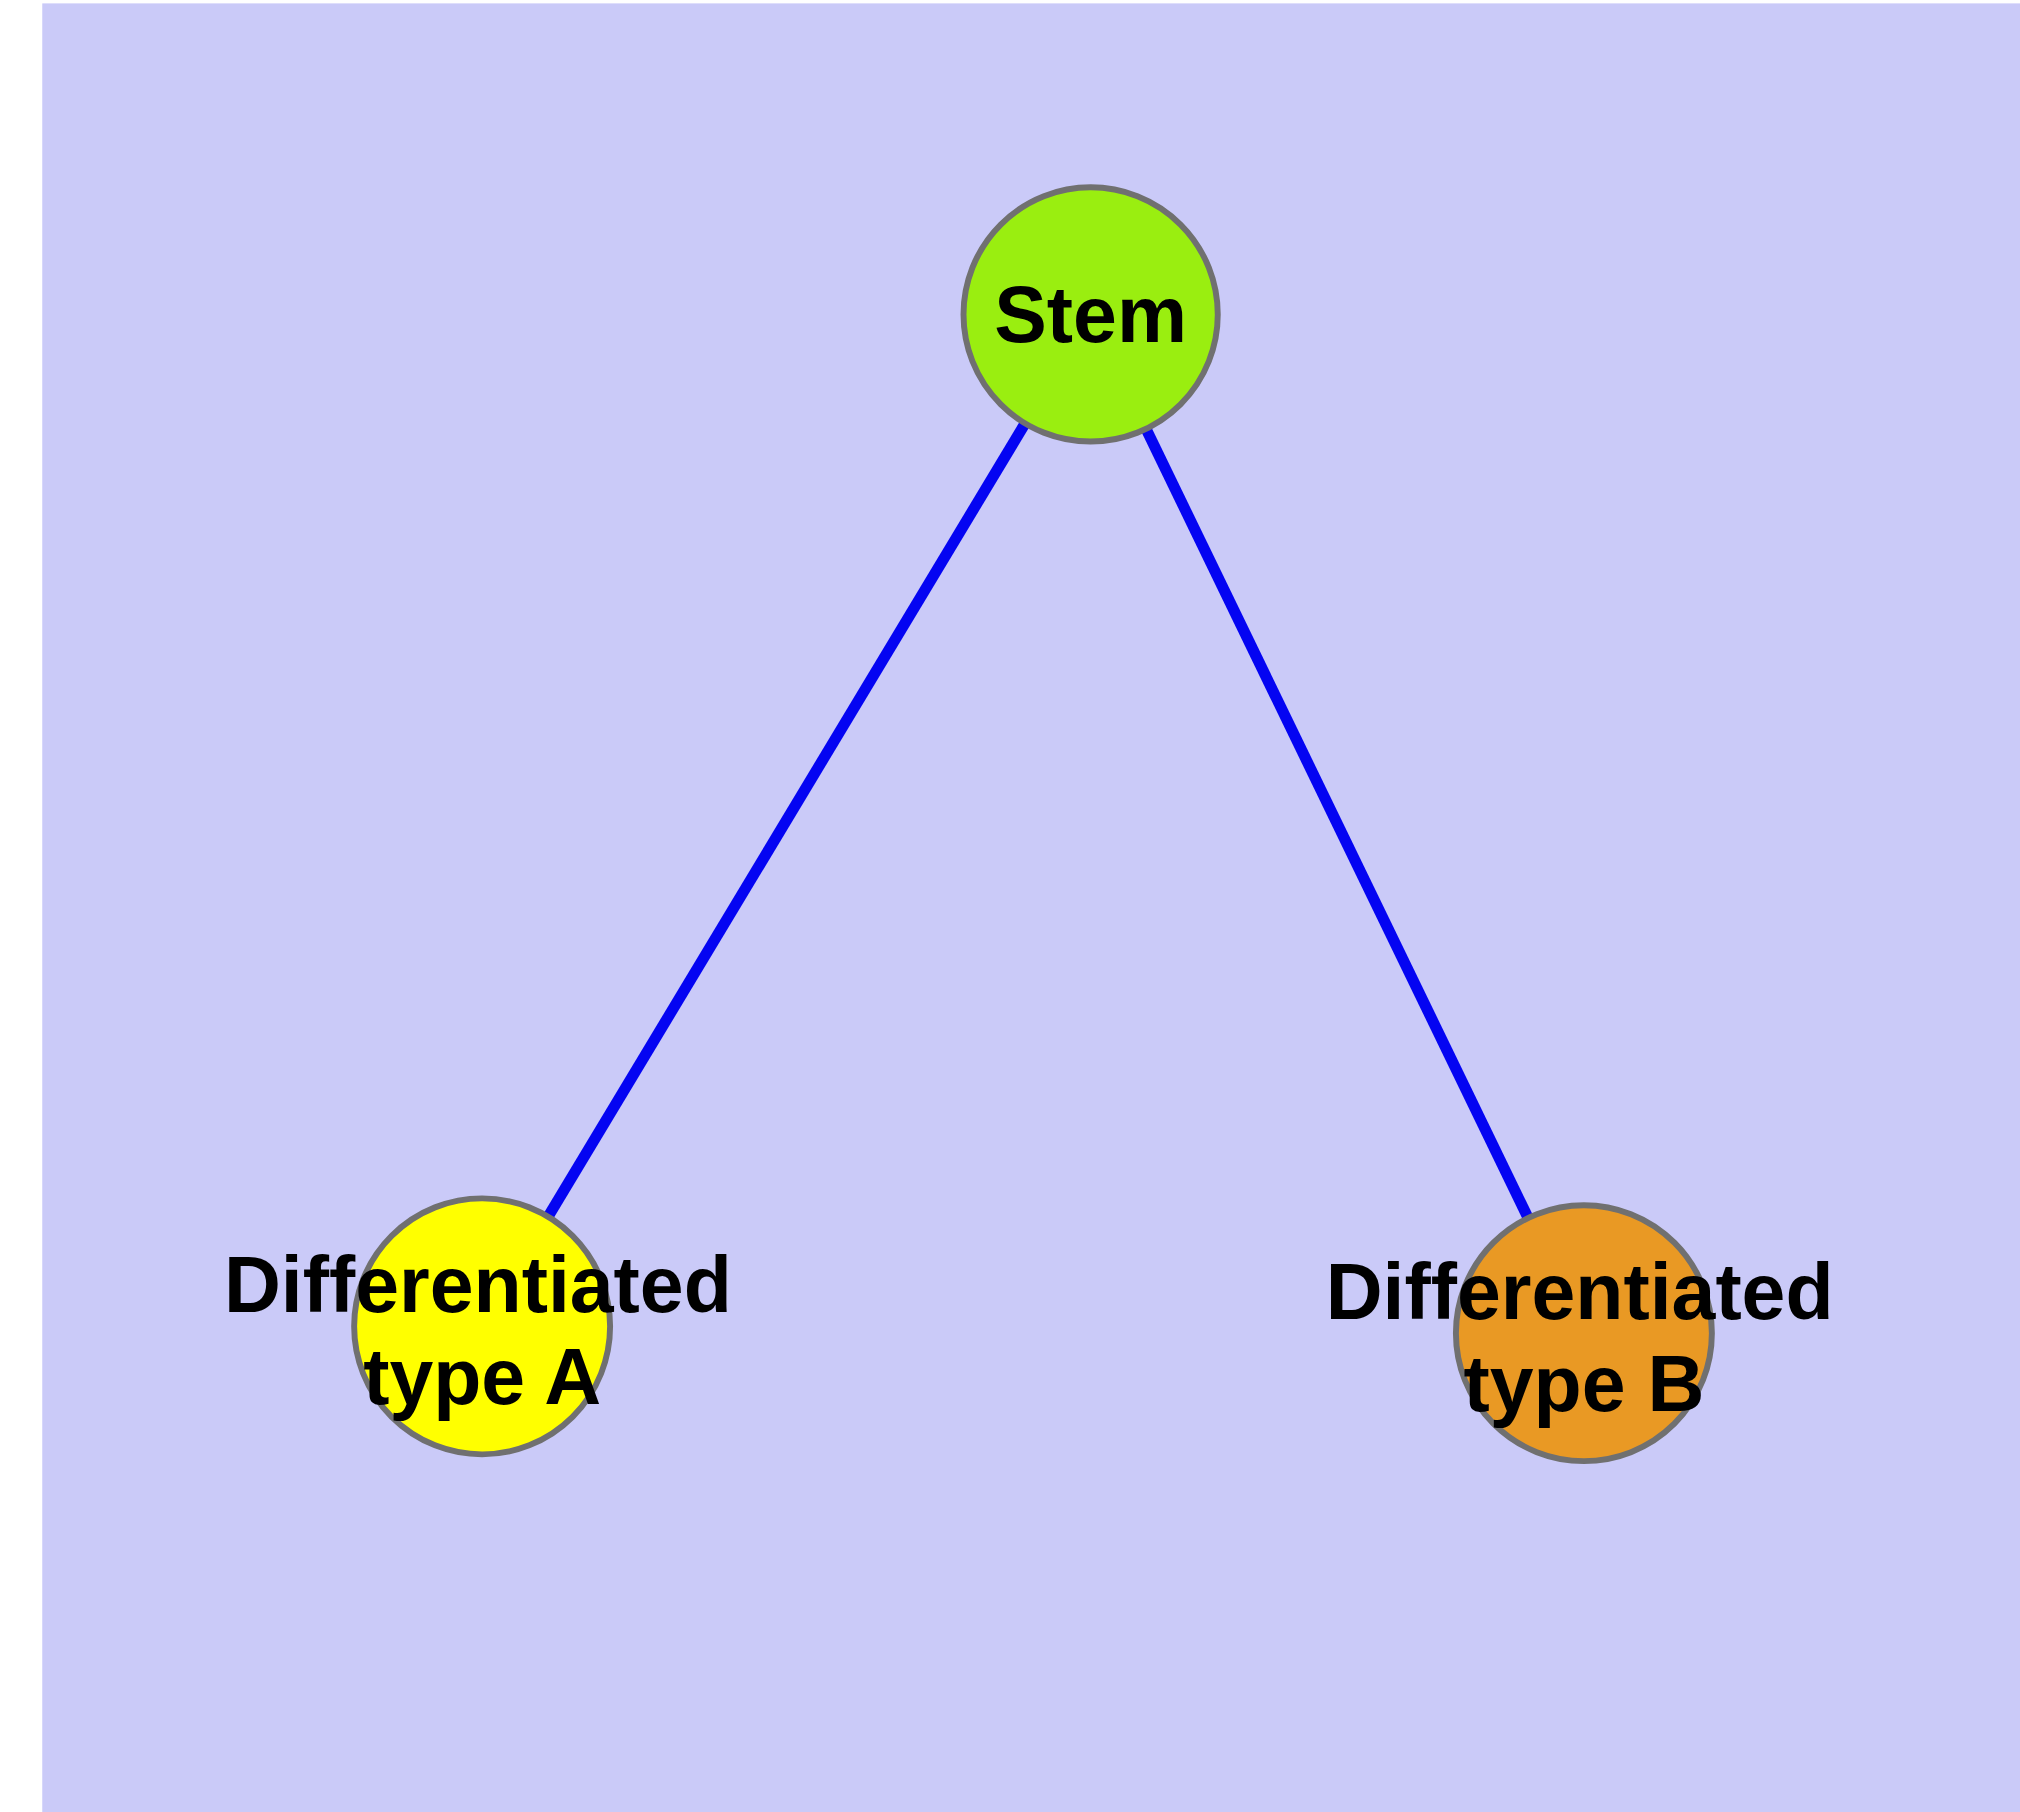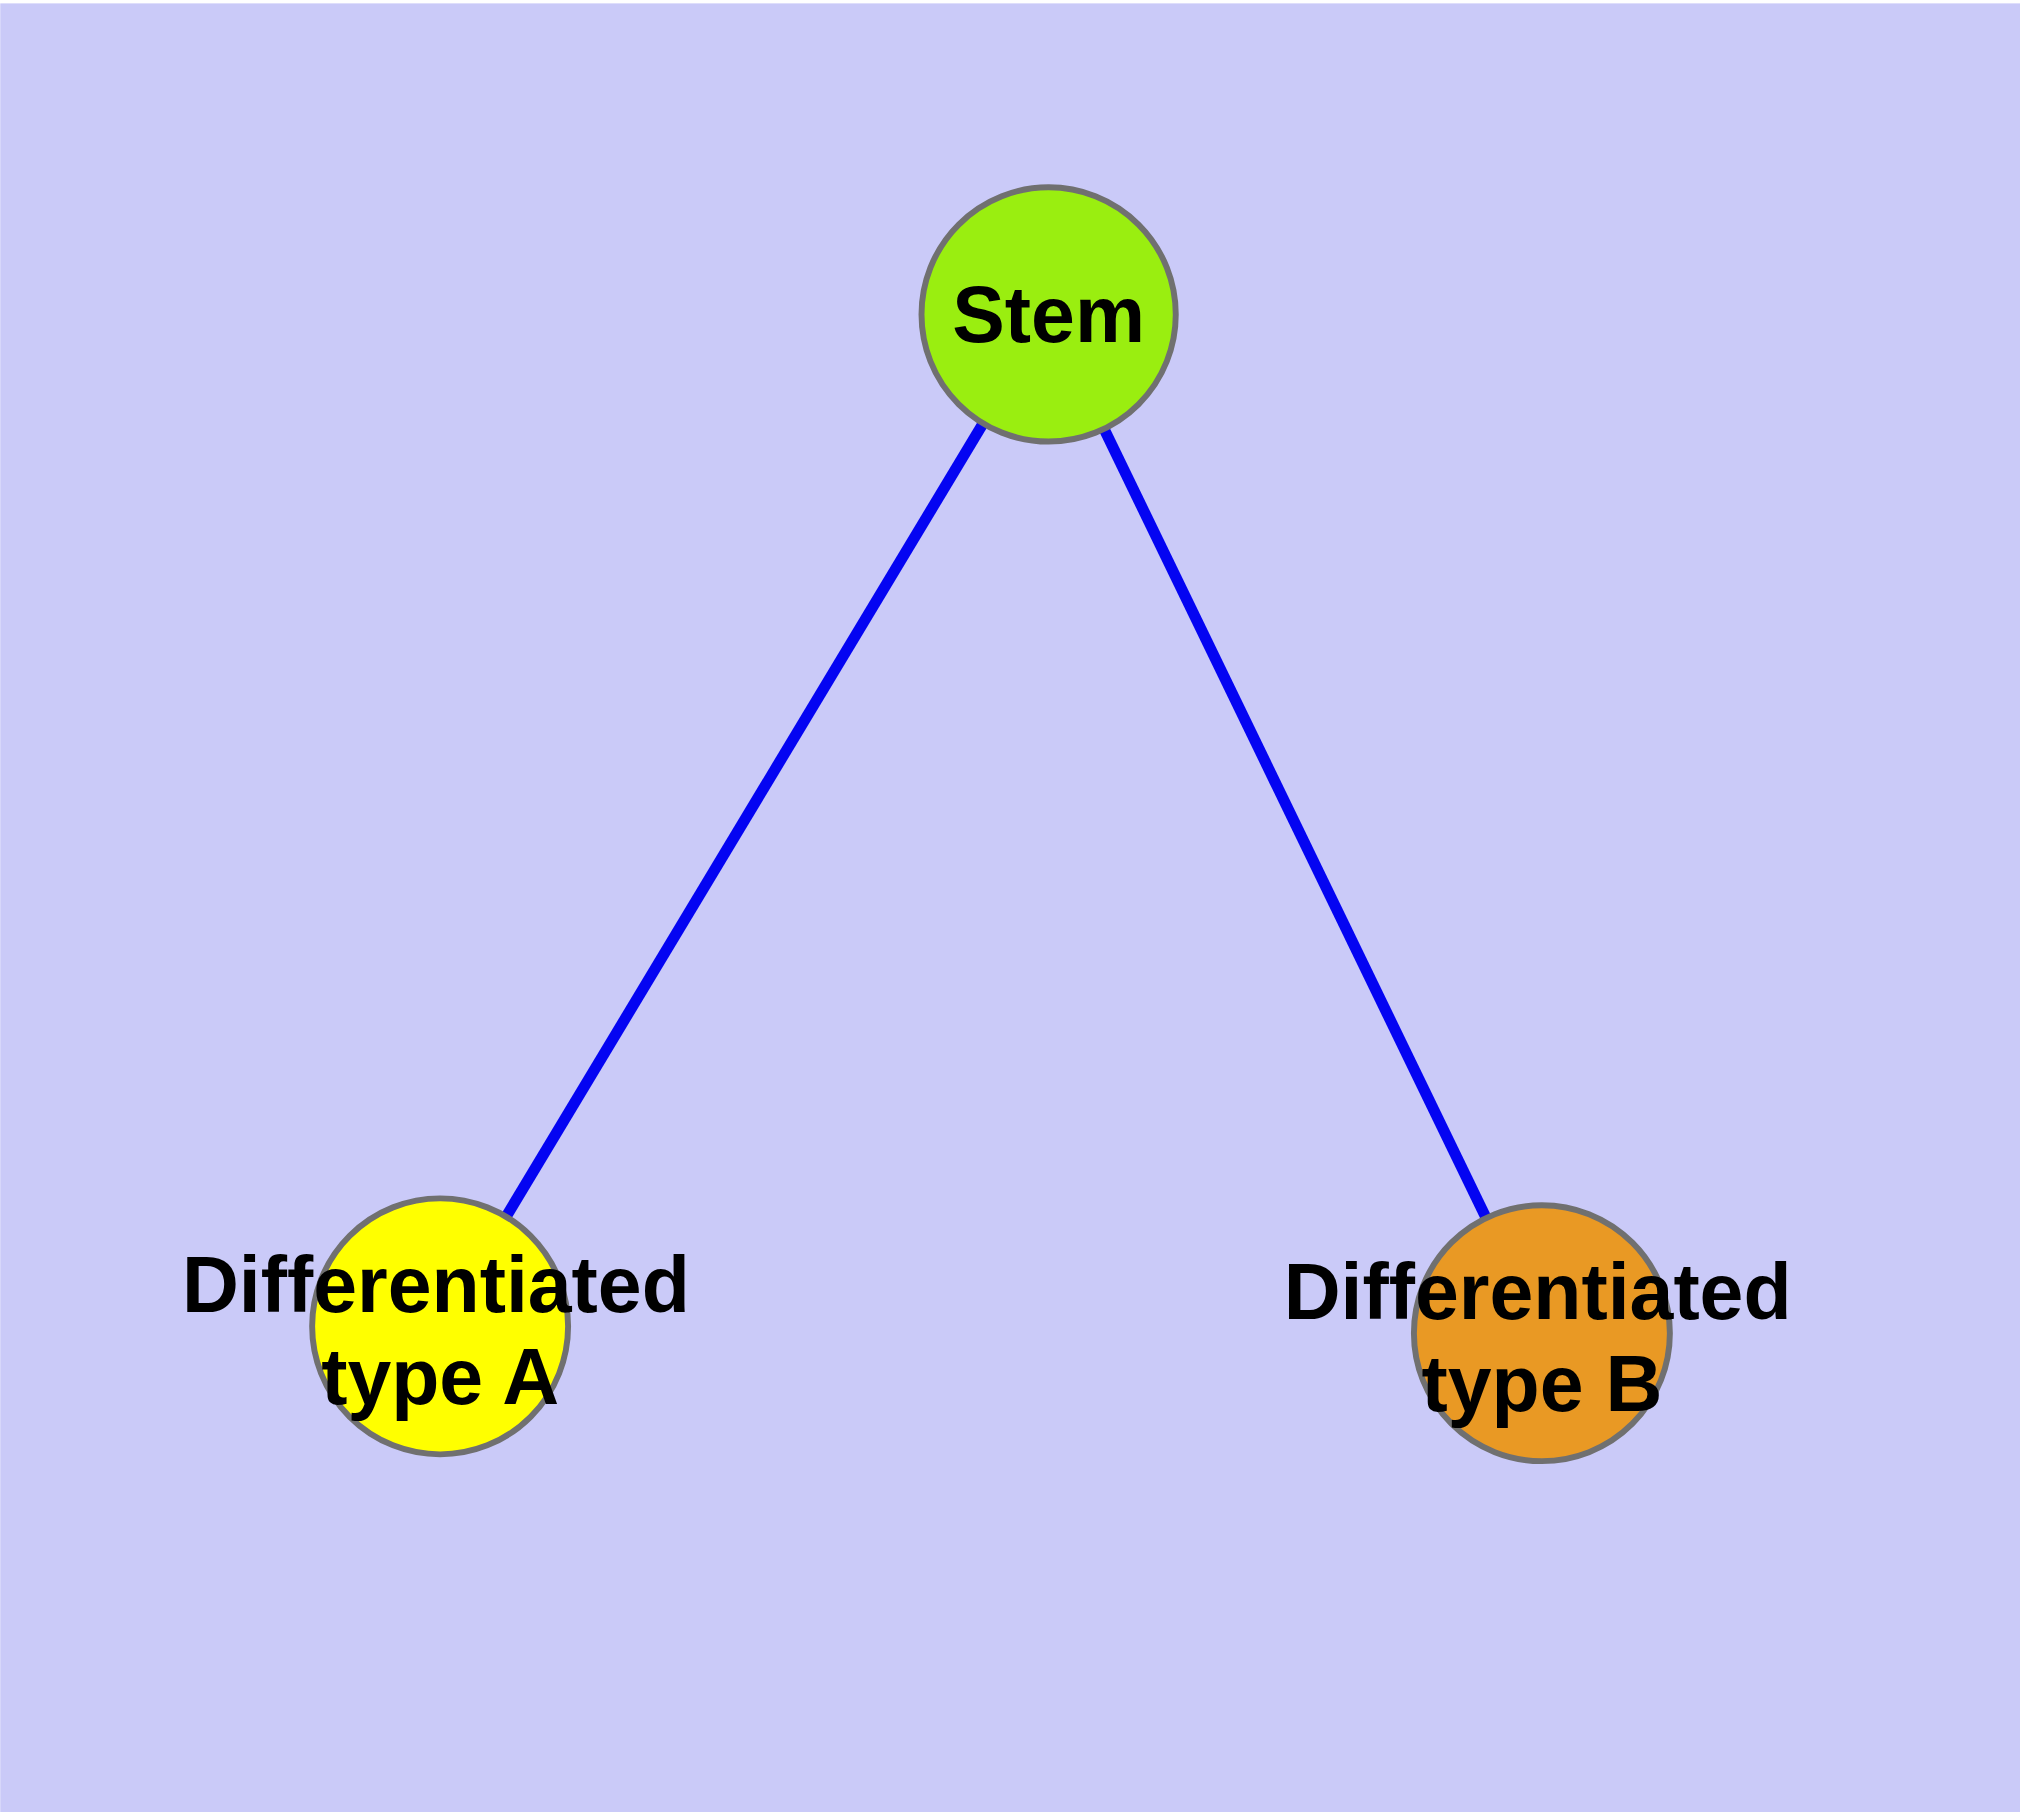--- a/index.html
+++ b/index.html
@@ -7,20 +7,21 @@
     padding: 0;
     background: #ffffff;
     width: 2021px;
     height: 1812px;
     overflow: hidden;
   }
   .diagram-wrap {
     position: relative;
     width: 1933px;
     height: 1812px;
+    padding-left: 42px;
   }
   svg {
     display: block;
   }
   .node-label {
     font-family: "Liberation Sans", "DejaVu Sans", sans-serif;
     font-weight: bold;
     font-size: 93px;
     fill: #000000;
     text-anchor: middle;

